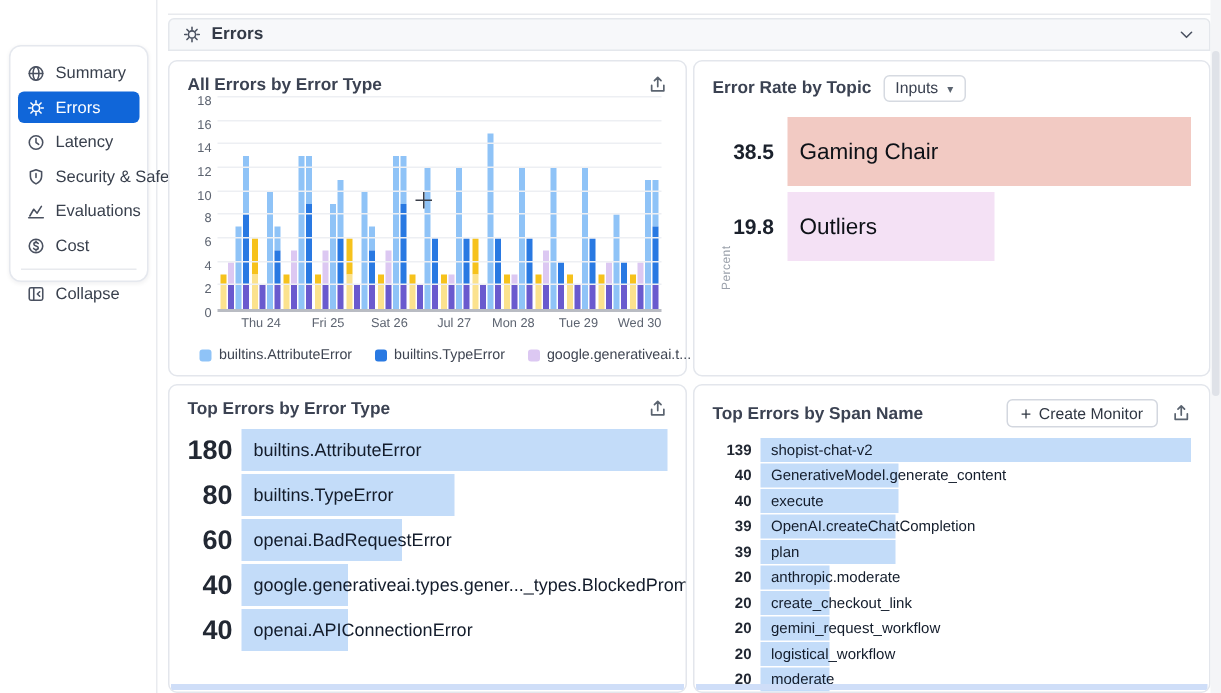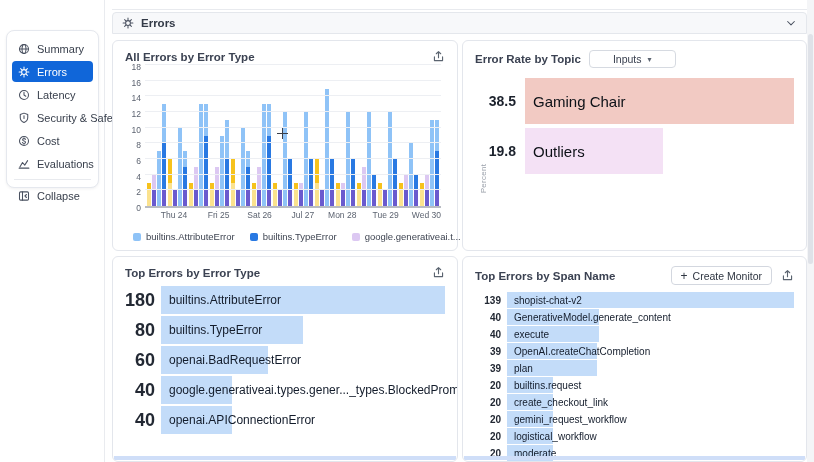--- a/index.html
+++ b/index.html
@@ -60,21 +60,21 @@
   .legend-item { display:flex; align-items:center; gap:5px; font-size:9.5px; color:#3f4552; }
   .legend-swatch { width:8px; height:8px; border-radius:2px; }
   .legend-more { margin-left:auto; border:1px solid #d5d9e0; border-radius:4px; padding:1px 7px;
                  font-size:9.5px; color:#3f4552; cursor:pointer; background:#fff; }
   .crosshair { position:absolute; width:11px; height:11px; }
   .crosshair::before { content:""; position:absolute; left:5px; top:0; width:1.4px; height:11px; background:#3a3f49; }
   .crosshair::after  { content:""; position:absolute; top:5px; left:0; height:1.4px; width:11px; background:#3a3f49; }
 
   
   .select-box { margin-left:8px; display:flex; align-items:center; gap:6px; border:1px solid #d6dae1;
-                border-radius:4px; padding:2px 23px; font-size:10.5px; color:#3a4150; background:#fff; cursor:pointer; }
+                border-radius:4px; padding:2px 7px; font-size:10.5px; color:#3a4150; background:#fff; cursor:pointer; }
   .select-caret { font-size:8px; color:#5b6470; }
   .rate-area { position:relative; margin-top:10px; padding-left:50px; }
   .rate-ylabel { position:absolute; left:-6px; top:96px; transform:rotate(-90deg); transform-origin:center;
                  font-size:8px; color:#9aa0aa; letter-spacing:.3px; }
   .rate-row { display:flex; align-items:center; height:46px; margin-bottom:4px; }
   .rate-value { width:40px; flex:0 0 40px; text-align:right; font-size:14px; font-weight:bold; color:#1b212c;
                 margin-right:9px; margin-left:-49px; }
   .rate-bar { height:46px; display:flex; align-items:center; }
   .rate-label { margin-left:8px; font-size:15px; color:#0d1117; white-space:nowrap; }
 
@@ -140,34 +140,34 @@
             <svg viewBox="0 0 16 16" fill="none" stroke="currentColor" stroke-width="1.4" stroke-linecap="round" stroke-linejoin="round">
               <path d="M8 1.5l5 1.8v4c0 3.2-2.1 5.4-5 6.8-2.9-1.4-5-3.6-5-6.8v-4z"></path>
               <path d="M8 5v3.5"></path>
             </svg>
           </span>
           <span>Security &amp; Safety</span>
         </div>
         <div class="side-item">
           <span class="ic">
             <svg viewBox="0 0 16 16" fill="none" stroke="currentColor" stroke-width="1.4" stroke-linecap="round" stroke-linejoin="round">
+              <path d="M1.5 13.5h13"></path>
+              <path d="M2.5 12l3.5-6 3 3.5 3.8-6"></path>
+            </svg>
+          </span>
+          <span>Evaluations</span>
+        </div>
+        <div class="side-item">
+          <span class="ic">
+            <svg viewBox="0 0 16 16" fill="none" stroke="currentColor" stroke-width="1.4" stroke-linecap="round" stroke-linejoin="round">
               <circle cx="8" cy="8" r="6"></circle>
               <path d="M10 5.8c-.4-.7-1.1-1-2-1-1.1 0-1.9.6-1.9 1.5C6.1 8.6 10 7.5 10 9.6c0 1-.9 1.6-2 1.6-1 0-1.7-.4-2.1-1.1M8 3.6v1.2M8 11.2v1.2"></path>
             </svg>
           </span>
           <span>Cost</span>
-        </div>
-        <div class="side-item">
-          <span class="ic">
-            <svg viewBox="0 0 16 16" fill="none" stroke="currentColor" stroke-width="1.4" stroke-linecap="round" stroke-linejoin="round">
-              <path d="M1.5 13.5h13"></path>
-              <path d="M2.5 12l3.5-6 3 3.5 3.8-6"></path>
-            </svg>
-          </span>
-          <span>Evaluations</span>
         </div>
       </div>
     <div class="side-divider"></div>
     <div id="sidebar-footer">
         <div class="side-item">
           <span class="ic">
             <svg viewBox="0 0 16 16" fill="none" stroke="currentColor" stroke-width="1.4" stroke-linecap="round" stroke-linejoin="round">
               <rect x="2" y="2.5" width="12" height="11" rx="1.5"></rect>
               <path d="M6 2.5v11"></path>
               <path d="M11.3 6L9.2 8l2.1 2"></path>
@@ -608,21 +608,21 @@
         </div>
         <div class="top-row">
           <span class="top-value">39</span>
           <div class="top-bar" style="width: 28.0576%; background: rgb(195, 220, 249);">
             <span class="top-label">plan</span>
           </div>
         </div>
         <div class="top-row">
           <span class="top-value">20</span>
           <div class="top-bar" style="width: 14.3885%; background: rgb(195, 220, 249);">
-            <span class="top-label">builtins.request</span>
+            <span class="top-label">anthropic.moderate</span>
           </div>
         </div>
         <div class="top-row">
           <span class="top-value">20</span>
           <div class="top-bar" style="width: 14.3885%; background: rgb(195, 220, 249);">
             <span class="top-label">create_checkout_link</span>
           </div>
         </div>
         <div class="top-row">
           <span class="top-value">20</span>

